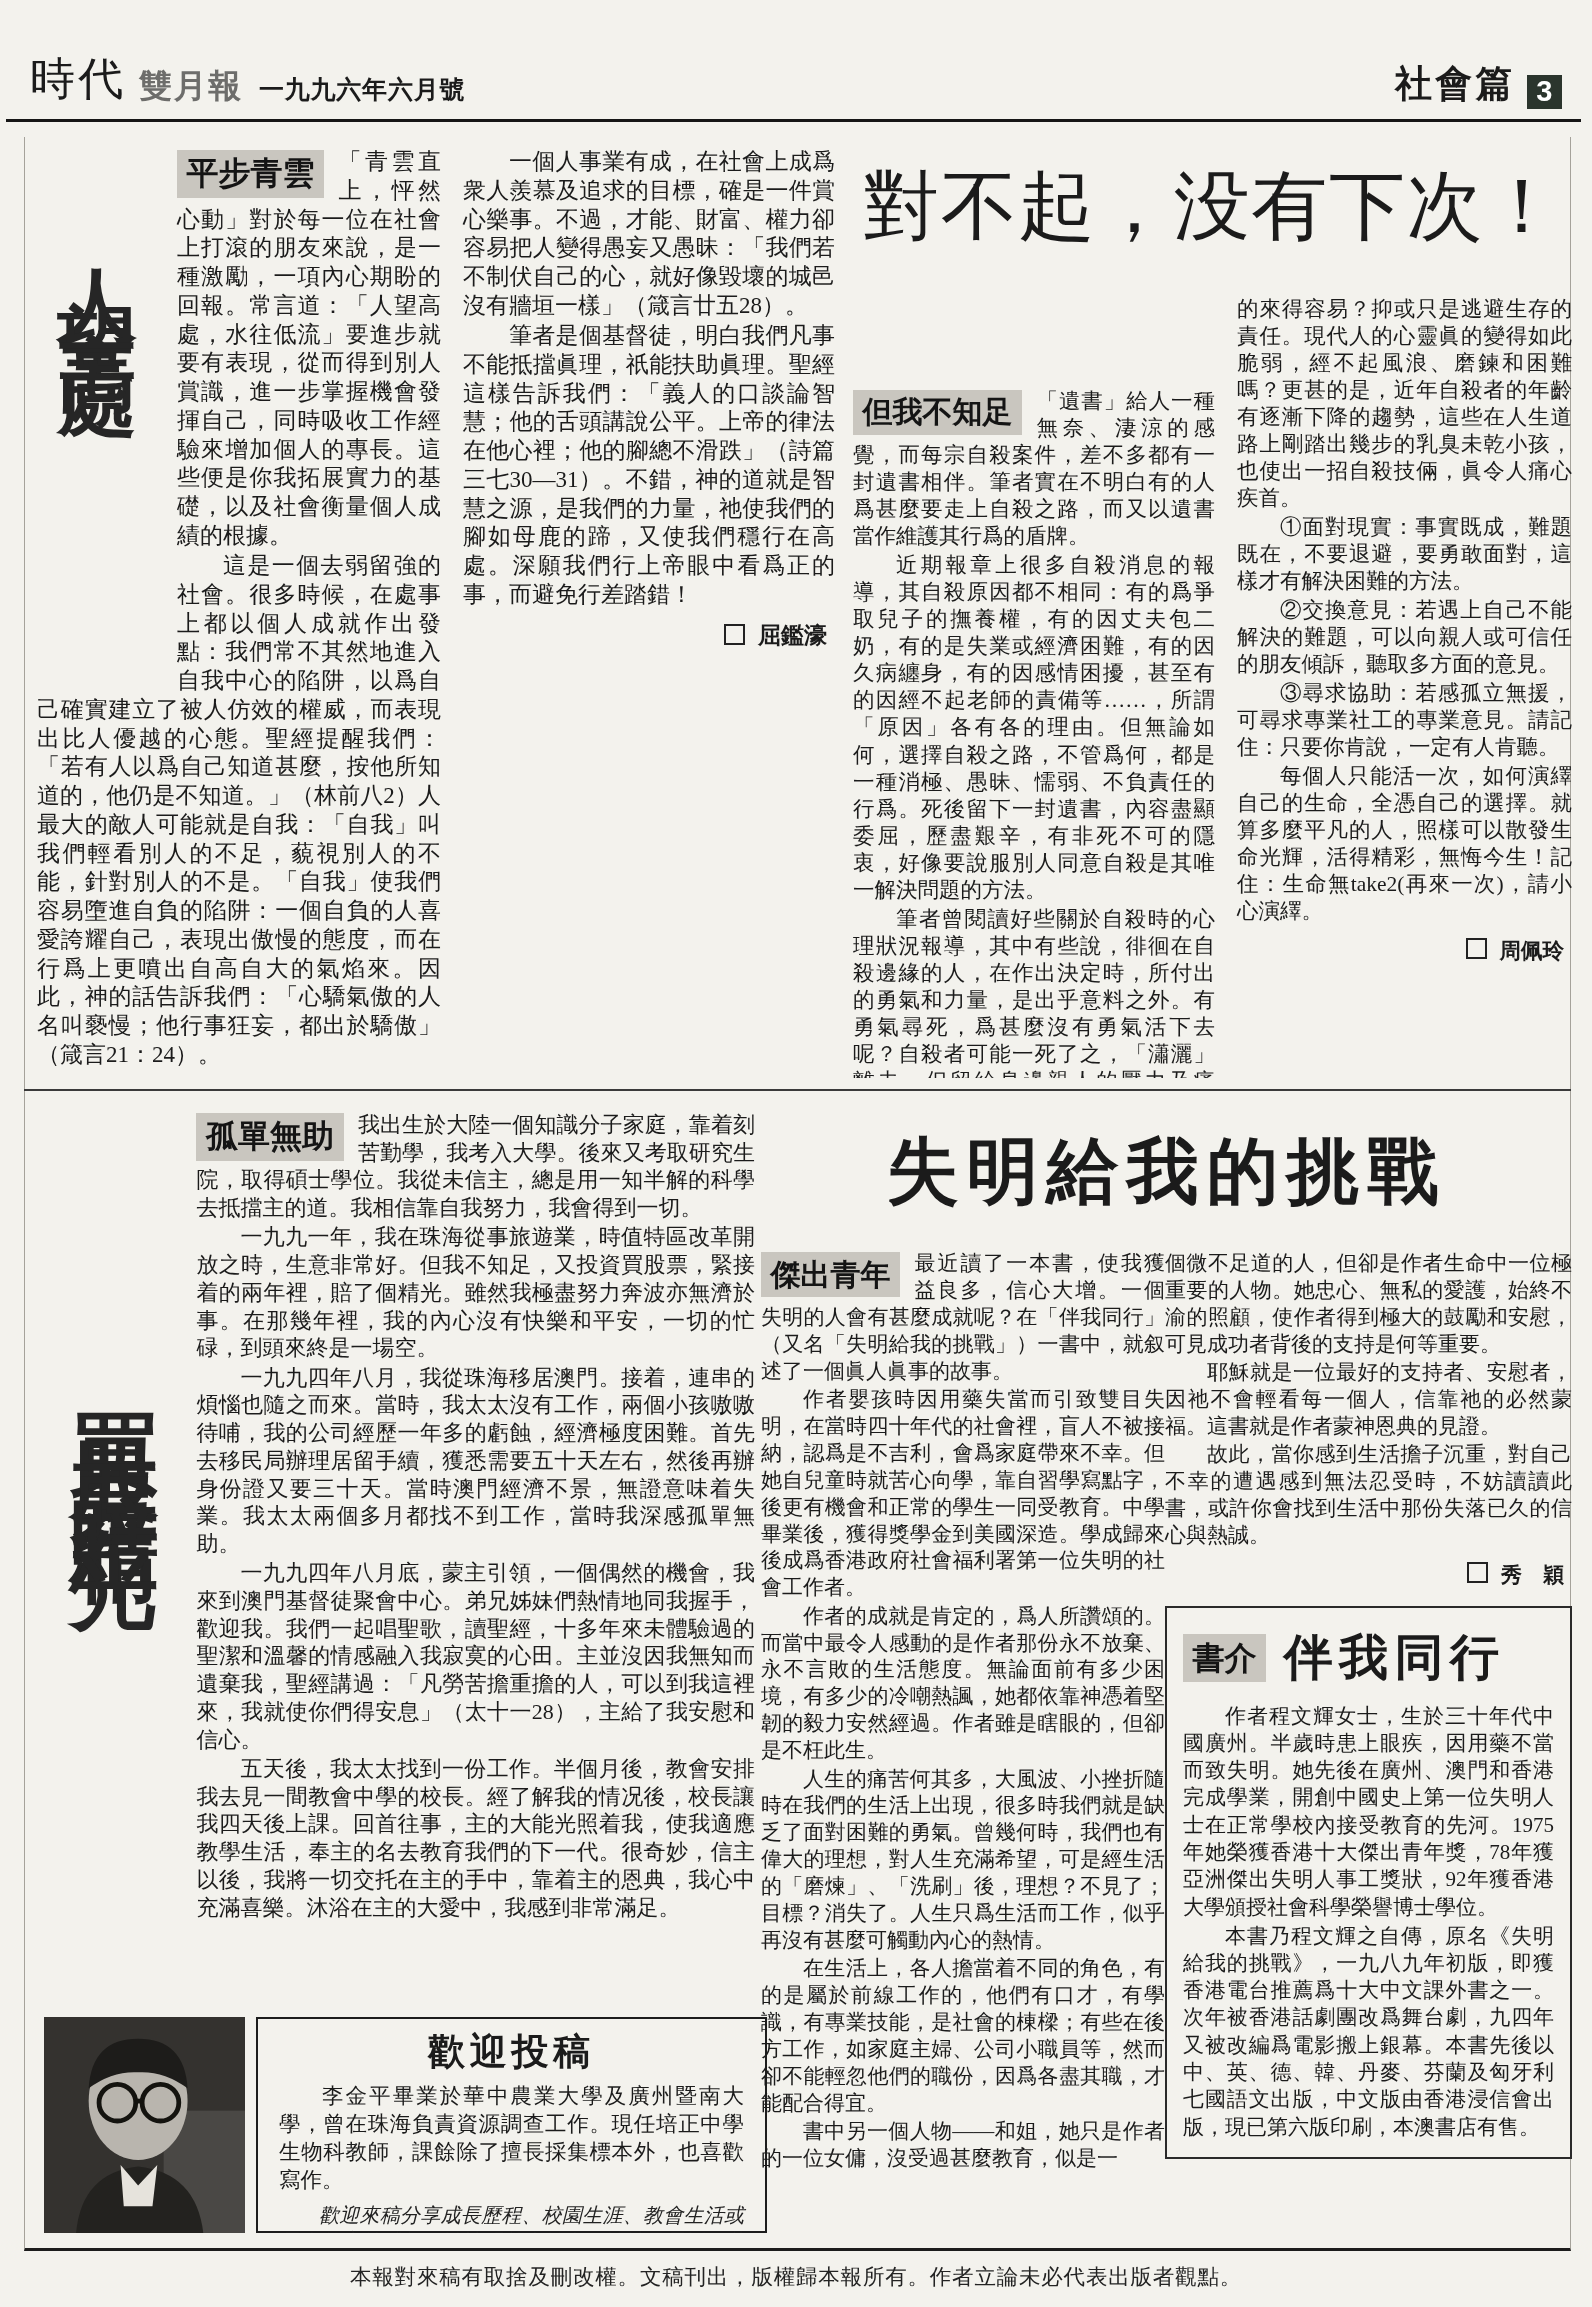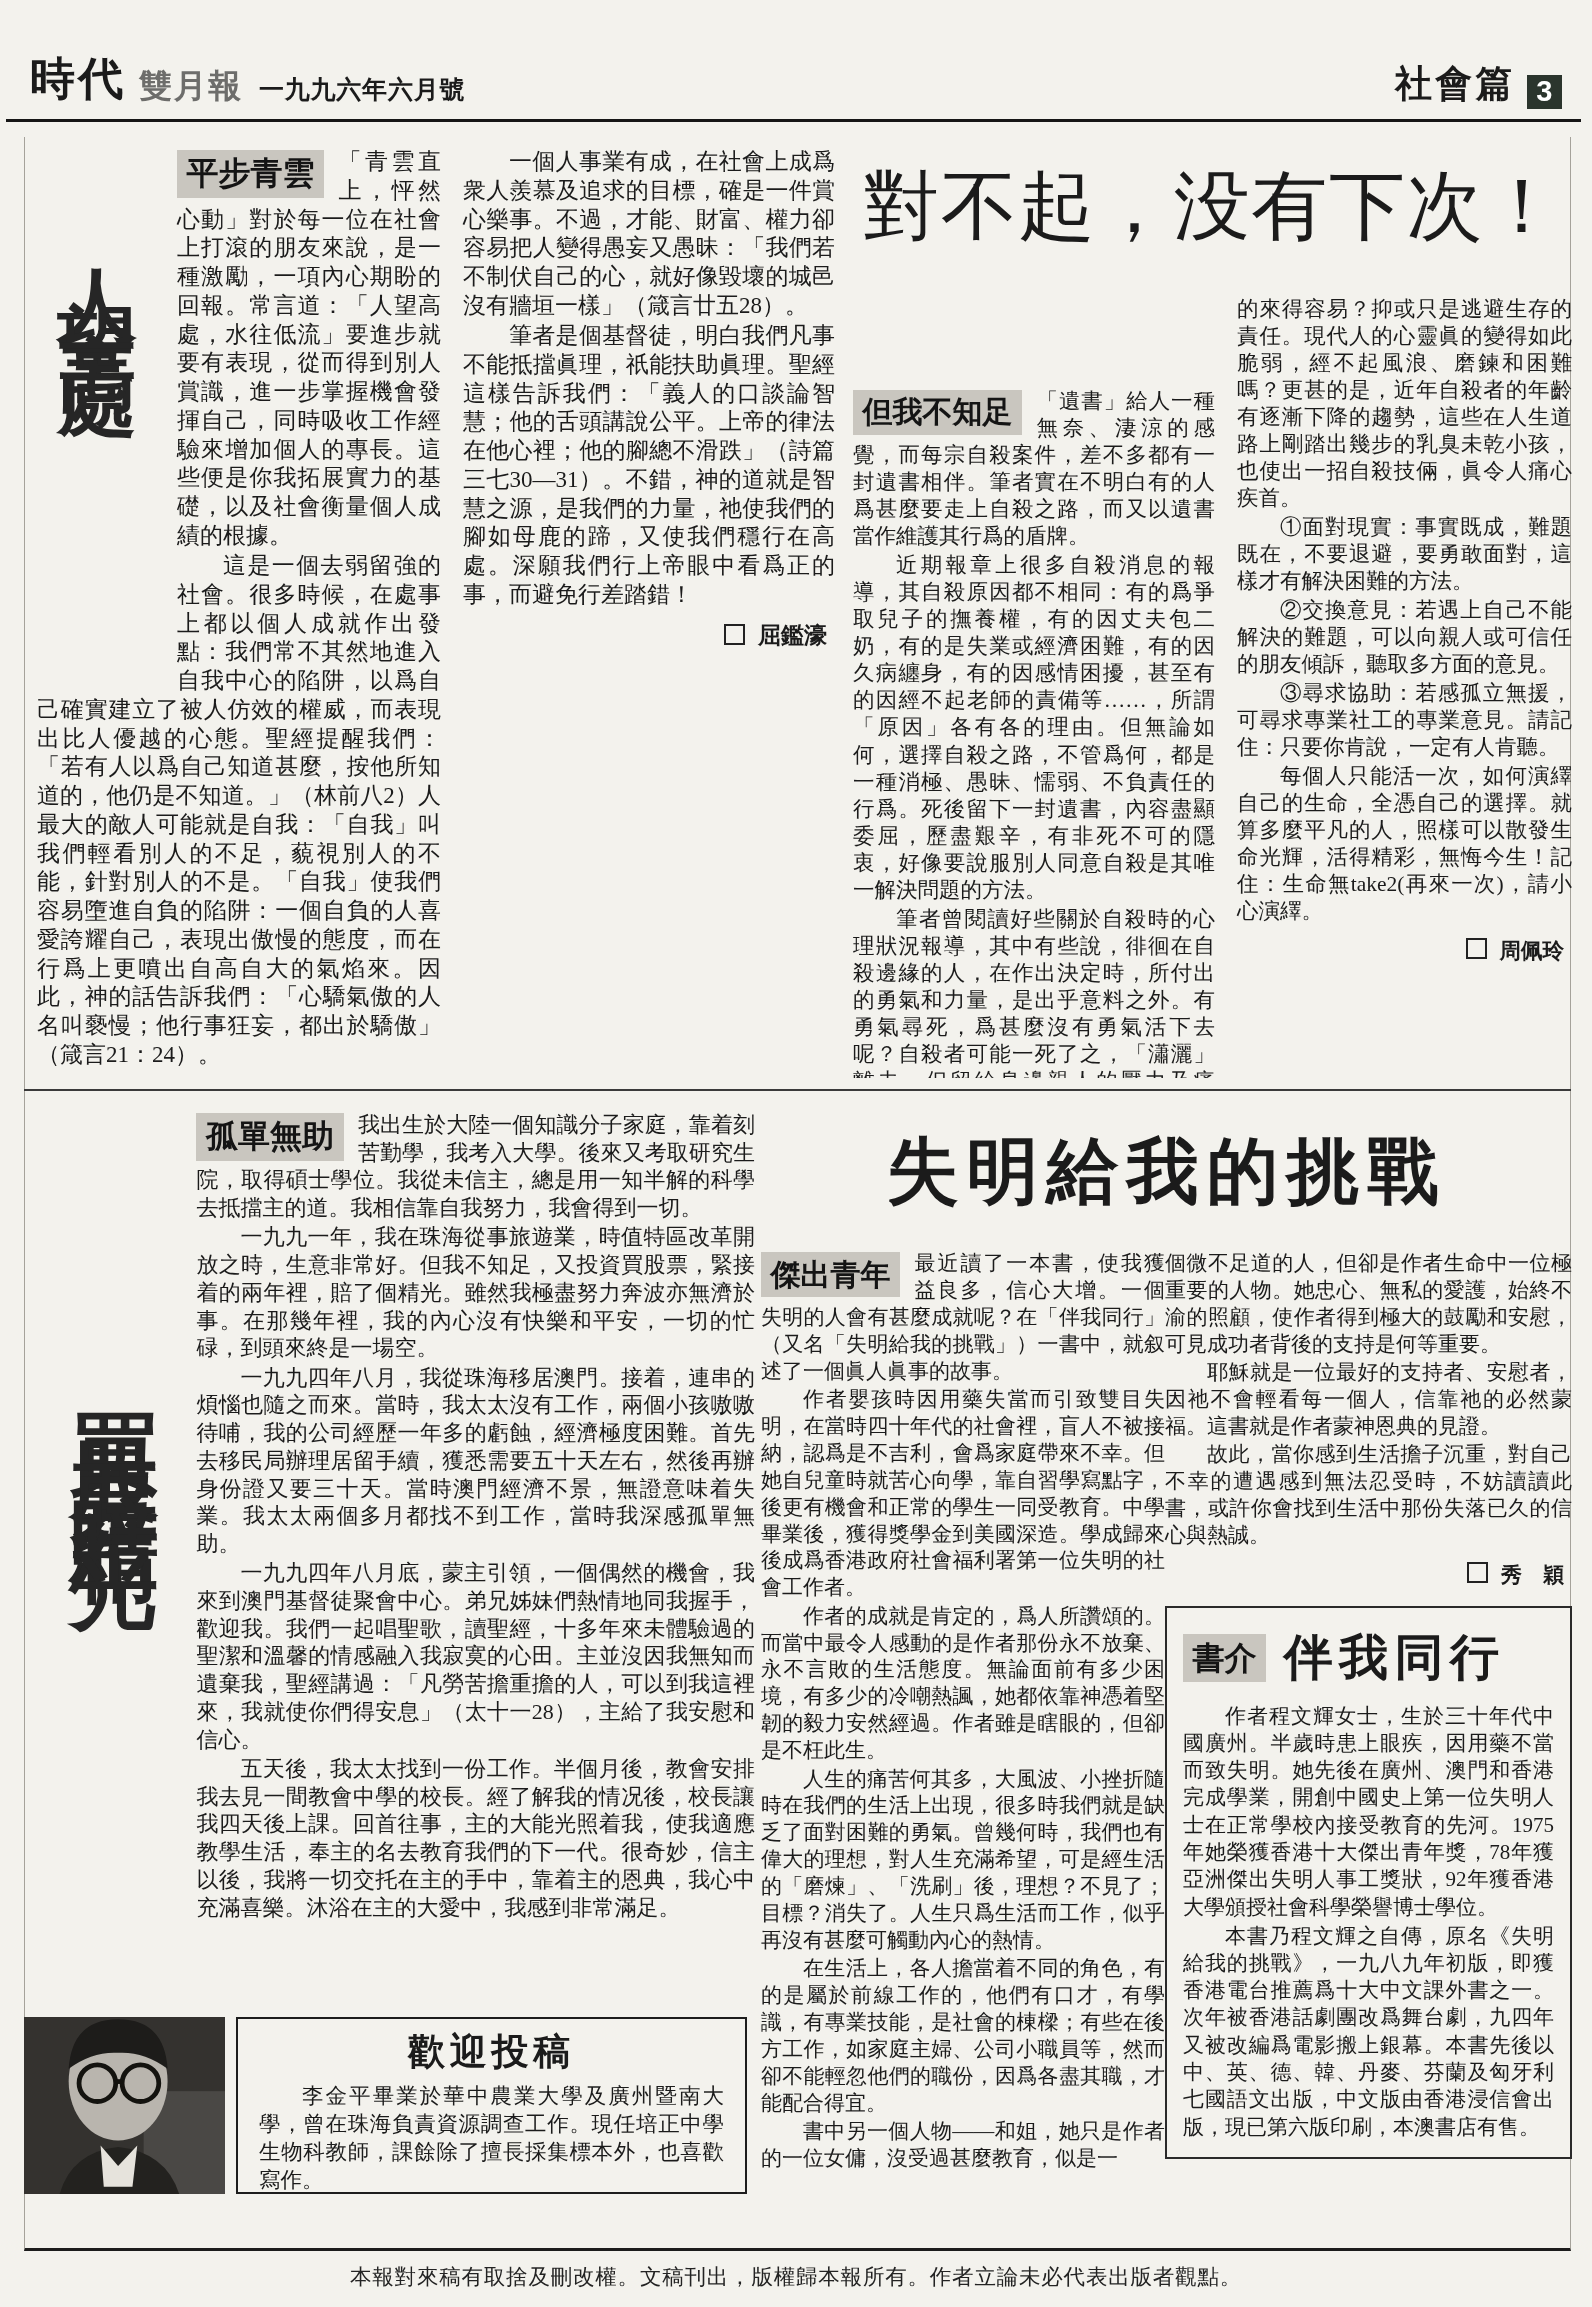--- a/index.html
+++ b/index.html
@@ -5,21 +5,21 @@
   * { margin:0; padding:0; box-sizing:border-box; }
   html,body { background:#d8d6d0; }
   .sheet {
     position:relative; width:1592px; height:2307px; margin:0 auto;
     background:#f3f2ed; color:#1b1b1b; overflow:hidden;
     font-family:"Liberation Serif","DejaVu Serif",serif;
   }
   
   .masthead { position:absolute; left:30px; right:30px; top:45px; height:64px;
     display:flex; align-items:flex-end; }
-  .mh-title { font-family:"Liberation Sans","DejaVu Sans",sans-serif; font-weight:700; font-size:45px; letter-spacing:3.2px; }
+  .mh-title { font-family:"Liberation Sans","DejaVu Sans",sans-serif; font-weight:400; font-size:45px; letter-spacing:3.2px; }
   .mh-sub   { font-family:"Liberation Sans","DejaVu Sans",sans-serif; font-weight:700; font-size:33px; color:#6d6d6b; margin-left:12.7px; letter-spacing:1.6px; }
   .mh-issue { font-family:"Liberation Sans","DejaVu Sans",sans-serif; font-weight:700; font-size:25px; margin-left:16px; padding-bottom:3.2px; letter-spacing:0.8px; }
   .mh-right { margin-left:auto; display:flex; align-items:flex-end; }
   .mh-section { font-family:"Liberation Sans","DejaVu Sans",sans-serif; font-weight:900; font-size:37px; letter-spacing:3.2px; }
   .mh-page { font-family:"Liberation Sans","DejaVu Sans",sans-serif; background:#2b352d; color:#fff; font-weight:700; font-size:29px;
     padding:1.6px 9.6px 3.2px; margin-left:11px; line-height:1; }
   .mh-rule { position:absolute; left:6.4px; right:11px; top:119px; height:3.2px; background:#161616; }
   
   .frame { position:absolute; left:24px; top:137px; width:1547px; height:2114px;
     border-left:1.6px solid #a5a29a; border-right:1.6px solid #a5a29a; border-bottom:3.2px solid #1c1c1c; }
@@ -53,21 +53,21 @@
   .art-b .kicker { font-size:30px; }
   .art-b .para + .para { margin-top:1.6px; }
   
   .art-c { position:absolute; left:37px; top:1111px; width:718px; height:896px; overflow:hidden;
     display:flex; font-size:22px; line-height:1.26; }
   .vt-col { width:153px; display:flex; justify-content:center; align-items:flex-start; padding-top:232px; }
   .vtitle-c { font-size:89px; letter-spacing:25.5px; }
   .c-text { flex:1; padding-left:6.4px; }
   .art-c .para + .para { margin-top:1.6px; }
   
-  .contrib { position:absolute; left:24px; top:2017px; width:723px; height:177px; overflow:hidden;
+  .contrib { position:absolute; left:44px; top:2017px; width:723px; height:216px; overflow:hidden;
     display:flex; gap:11px; }
   .photo { width:201px; height:100%; background:#2f2e2c; flex:none; }
   .photo svg { width:100%; height:100%; display:block; }
   .contrib-box { flex:1; border:2.4px solid #1d1d1d; padding:8px 21px 9.6px; }
   .contrib-title { text-align:center; font-family:"Liberation Sans","DejaVu Sans",sans-serif;
     font-weight:900; font-size:37px; letter-spacing:4.8px; margin-bottom:6.4px; }
   .contrib-bio { font-size:21.5px; line-height:1.3; }
   .contrib-invite { font-size:20px; line-height:1.34; font-style:italic; margin-top:6.4px; color:#222; }
   
   .art-d { position:absolute; left:761px; top:1118px; width:811px; height:1115px; overflow:hidden;

